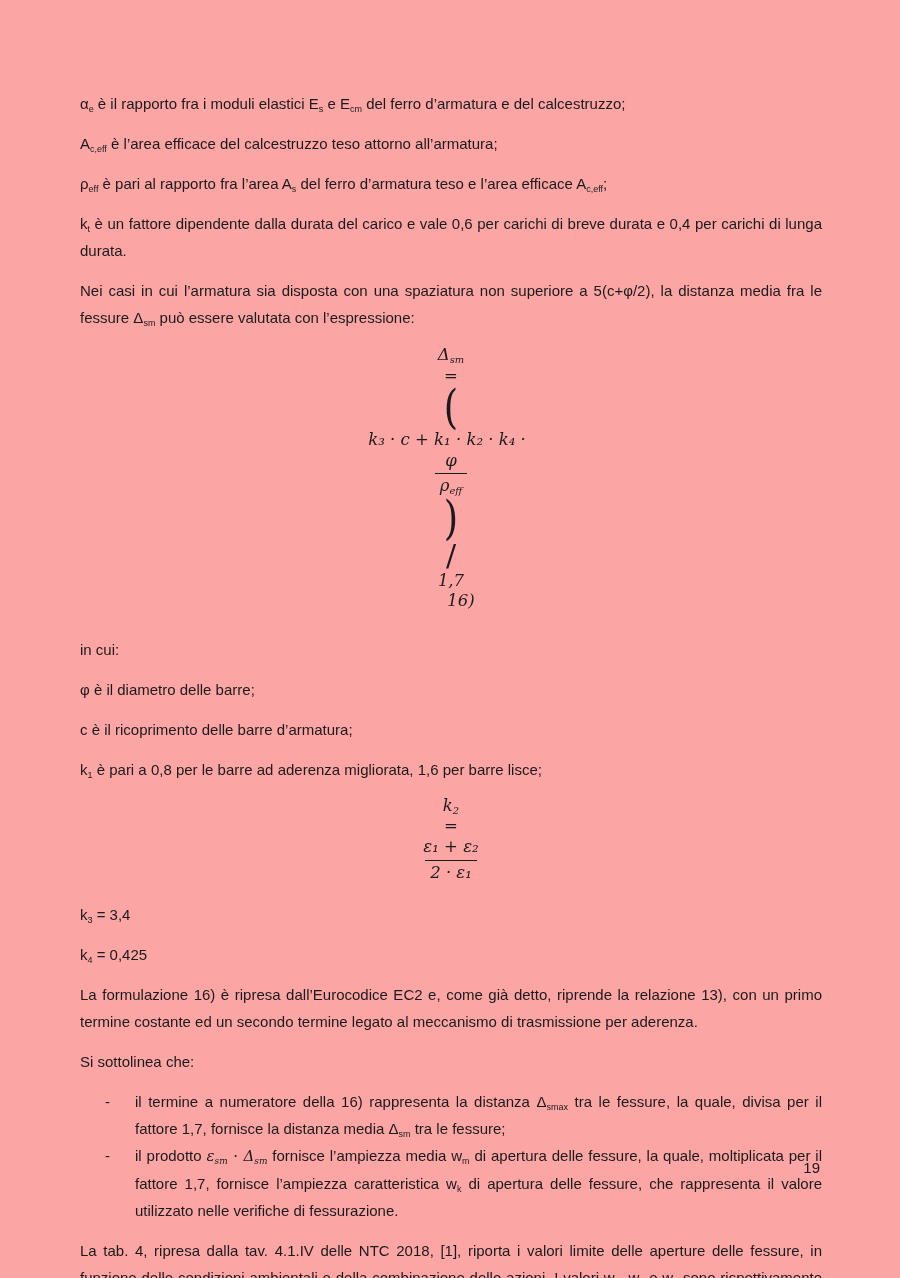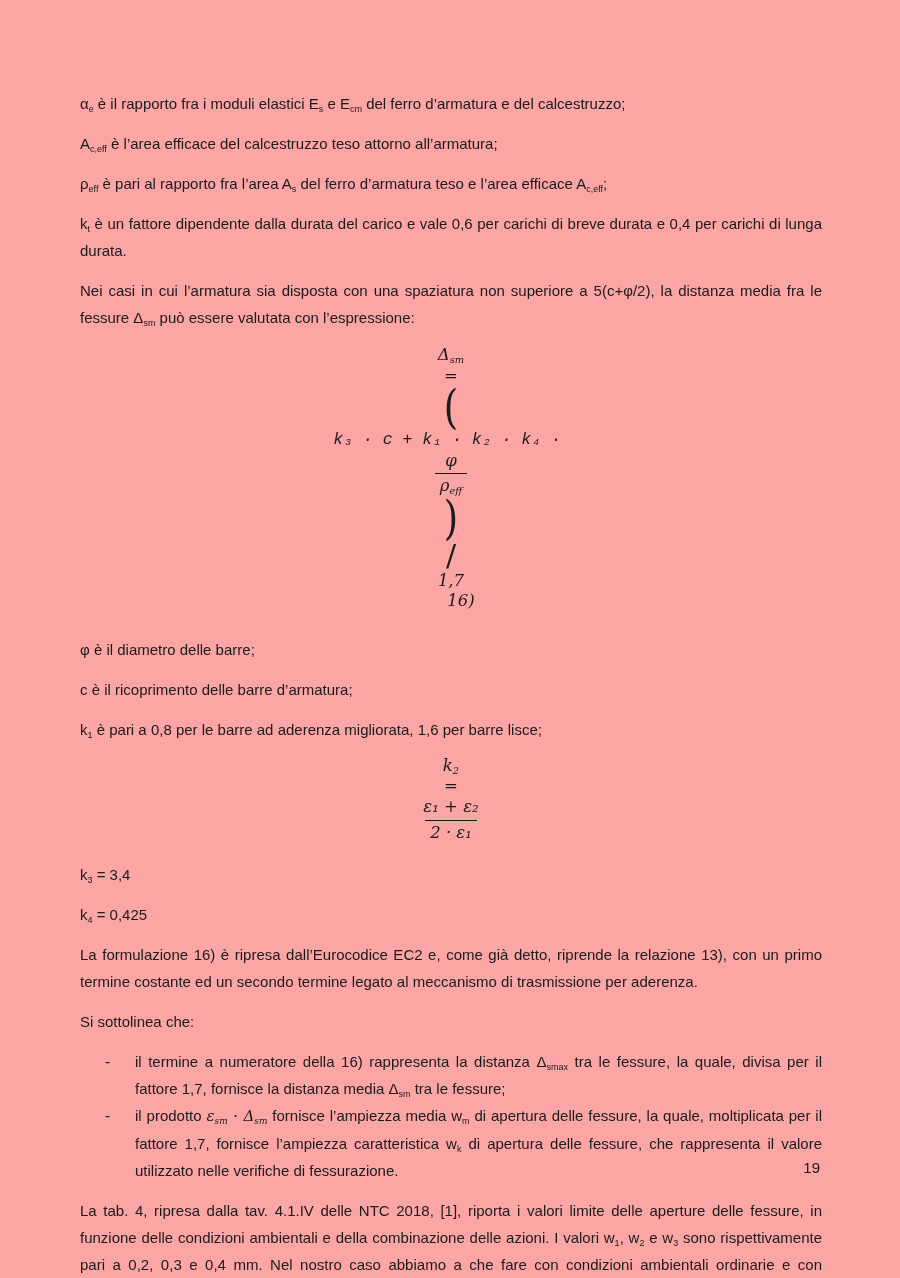--- a/index.html
+++ b/index.html
@@ -31,21 +31,21 @@
     justify-content: center;
     font-family: "DejaVu Serif", serif;
     font-style: italic;
     font-size: 16.5px;
     line-height: 1.25;
     margin: 14px 0 24px 0;
     flex-direction: column;
   }
   .formula-left { justify-content: flex-start; margin: 6px 0 18px 0; }
   .f-eq { margin: 0 6px; }
-  .f-terms { margin-right: 8px; white-space: nowrap; font-family: Liberation Mono, monospace; }
+  .f-terms { margin-right: 8px; white-space: nowrap; }
   .f-frac {
     display: inline-flex;
     flex-direction: column;
     align-items: center;
     margin: 0 2px;
   }
   .f-num { padding: 0 5px 2px 5px; }
   .f-den { border-top: 1.4px solid #1b1b1b; padding: 2px 5px 0 5px; }
   .f-paren {
     font-style: normal;
@@ -91,20 +91,21 @@
       <span class="f-frac">
         <span class="f-num">φ</span>
         <span class="f-den"><span>ρ</span><sub>eff</sub></span>
       </span>
       <span class="f-paren">)</span>
       <span class="f-slash">/</span>
       <span>1,7</span>
       <span class="f-label">16)</span>
     </div>
 
+    <p class="para">in cui:</p>
     <p class="para">φ è il diametro delle barre;</p>
     <p class="para">c è il ricoprimento delle barre d’armatura;</p>
     <p class="para">k<sub>1</sub> è pari a 0,8 per le barre ad aderenza migliorata, 1,6 per barre lisce;</p>
 
     <div class="formula-row formula-left">
       <span><span>k</span><sub>2</sub></span>
       <span class="f-eq">=</span>
       <span class="f-frac">
         <span class="f-num">ε₁ + ε₂</span>
         <span class="f-den">2 · ε₁</span>

